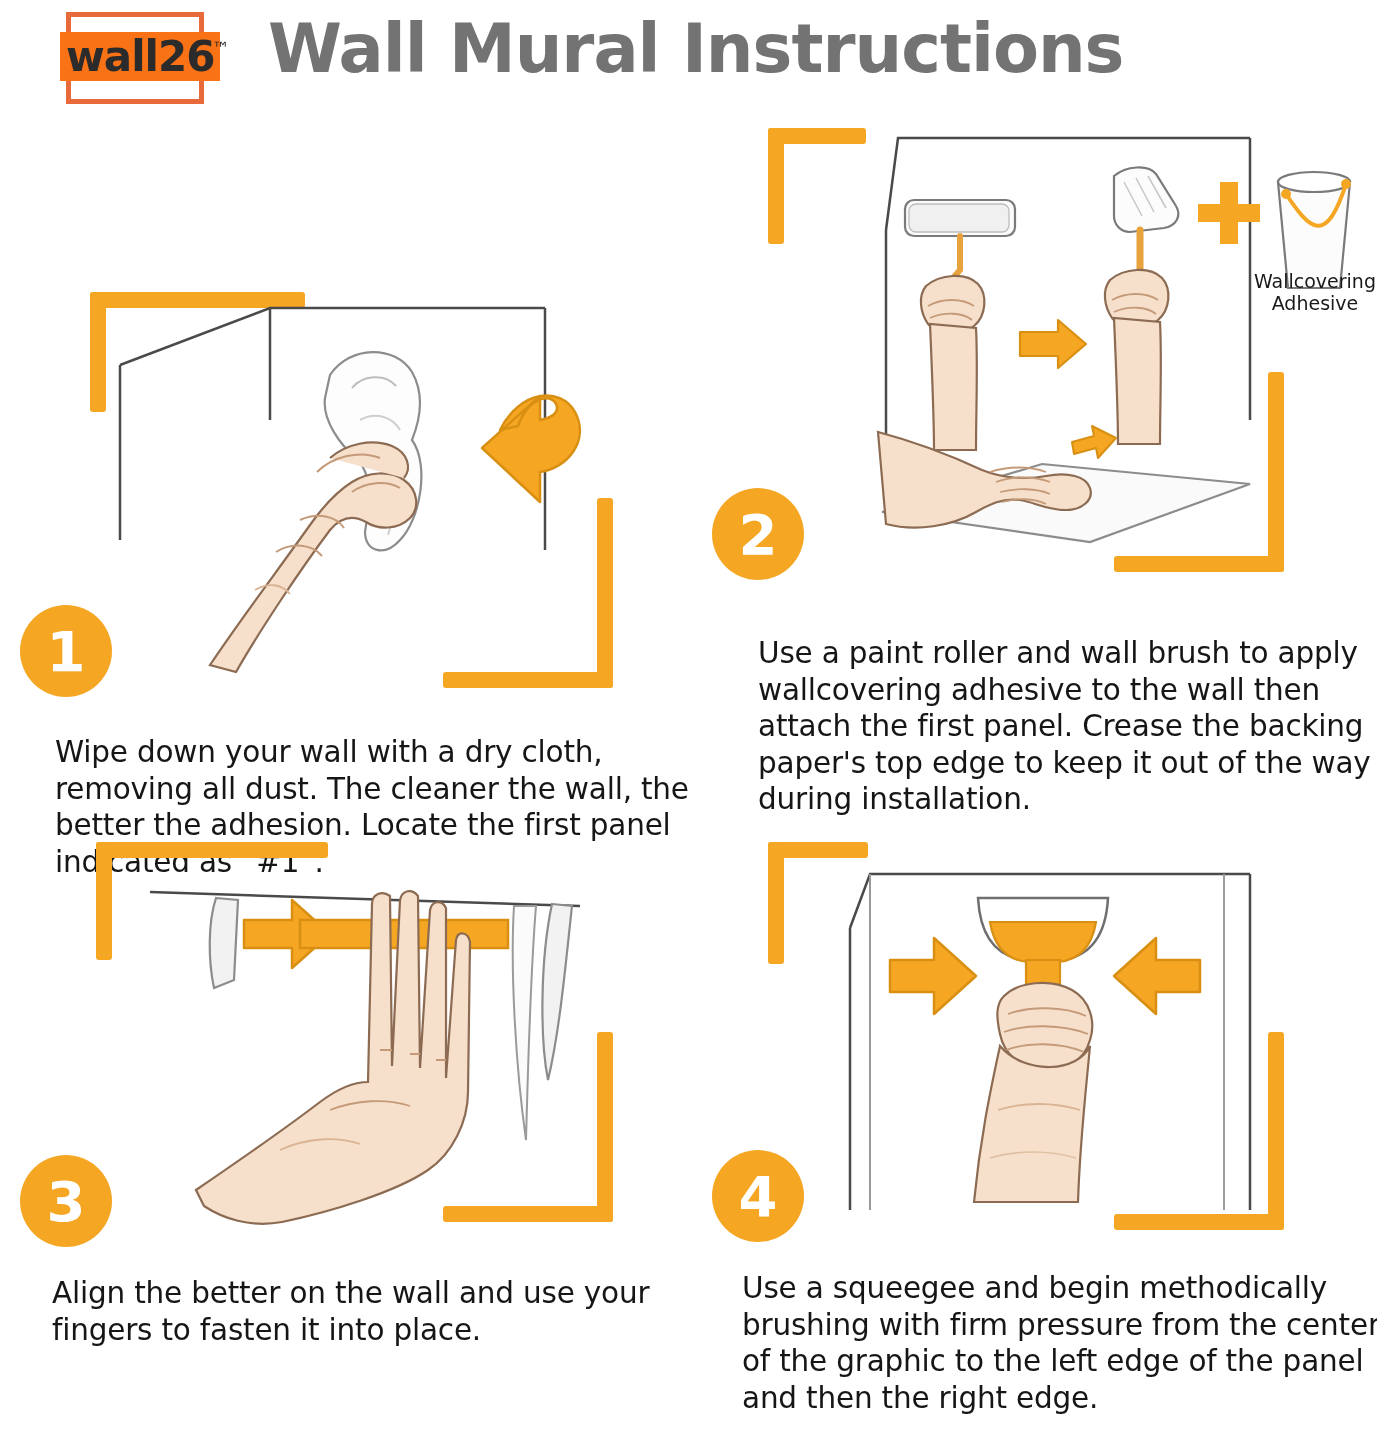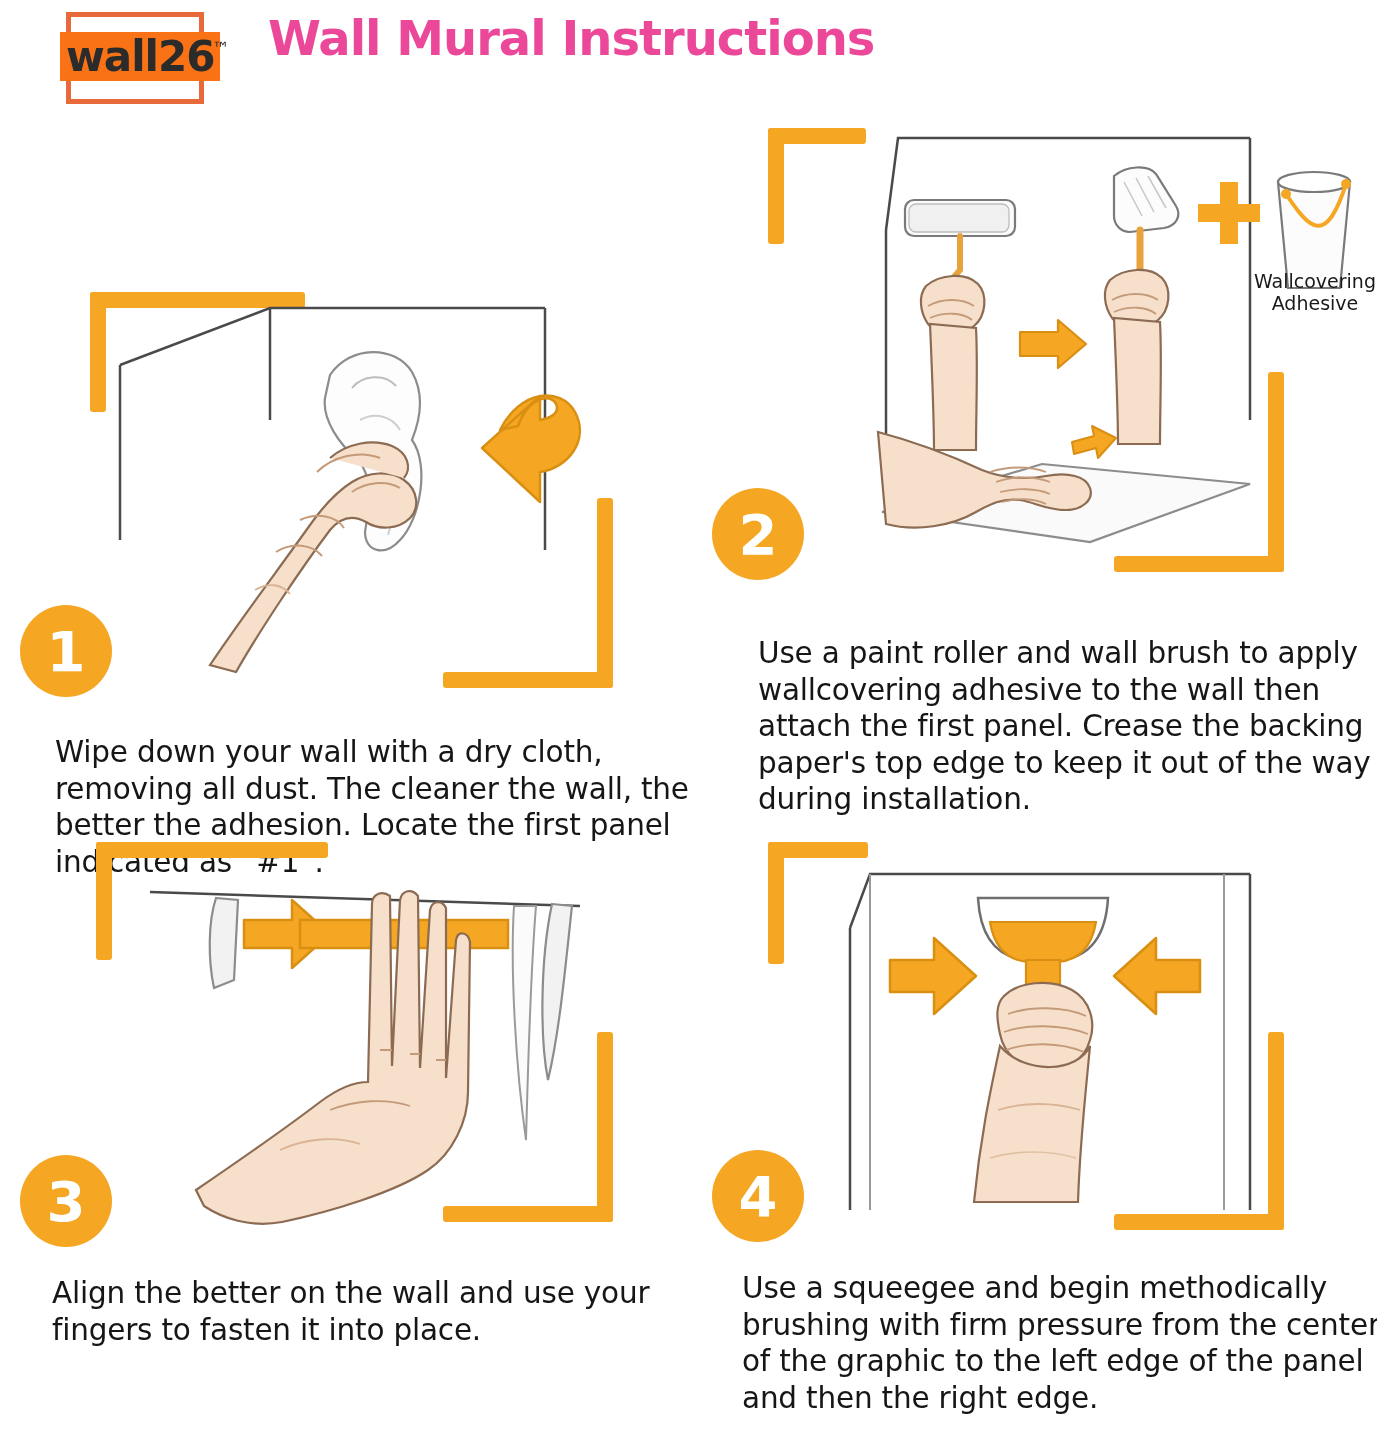--- a/index.html
+++ b/index.html
@@ -48,23 +48,23 @@
     position: absolute;
     left: 212px;
     top: 38px;
     font-size: 17px;
     color: #2b2b2b;
   }
   .main-title {
     position: absolute;
     left: 268px;
     top: 10px;
-    font-size: 48px;
+    font-size: 67px;
     font-weight: bold;
-    color: #ec4899;
+    color: #737373;
     white-space: nowrap;
     letter-spacing: -1px;
   }
 
   
   .step {
     position: absolute;
   }
   .step-art {
     position: absolute;

